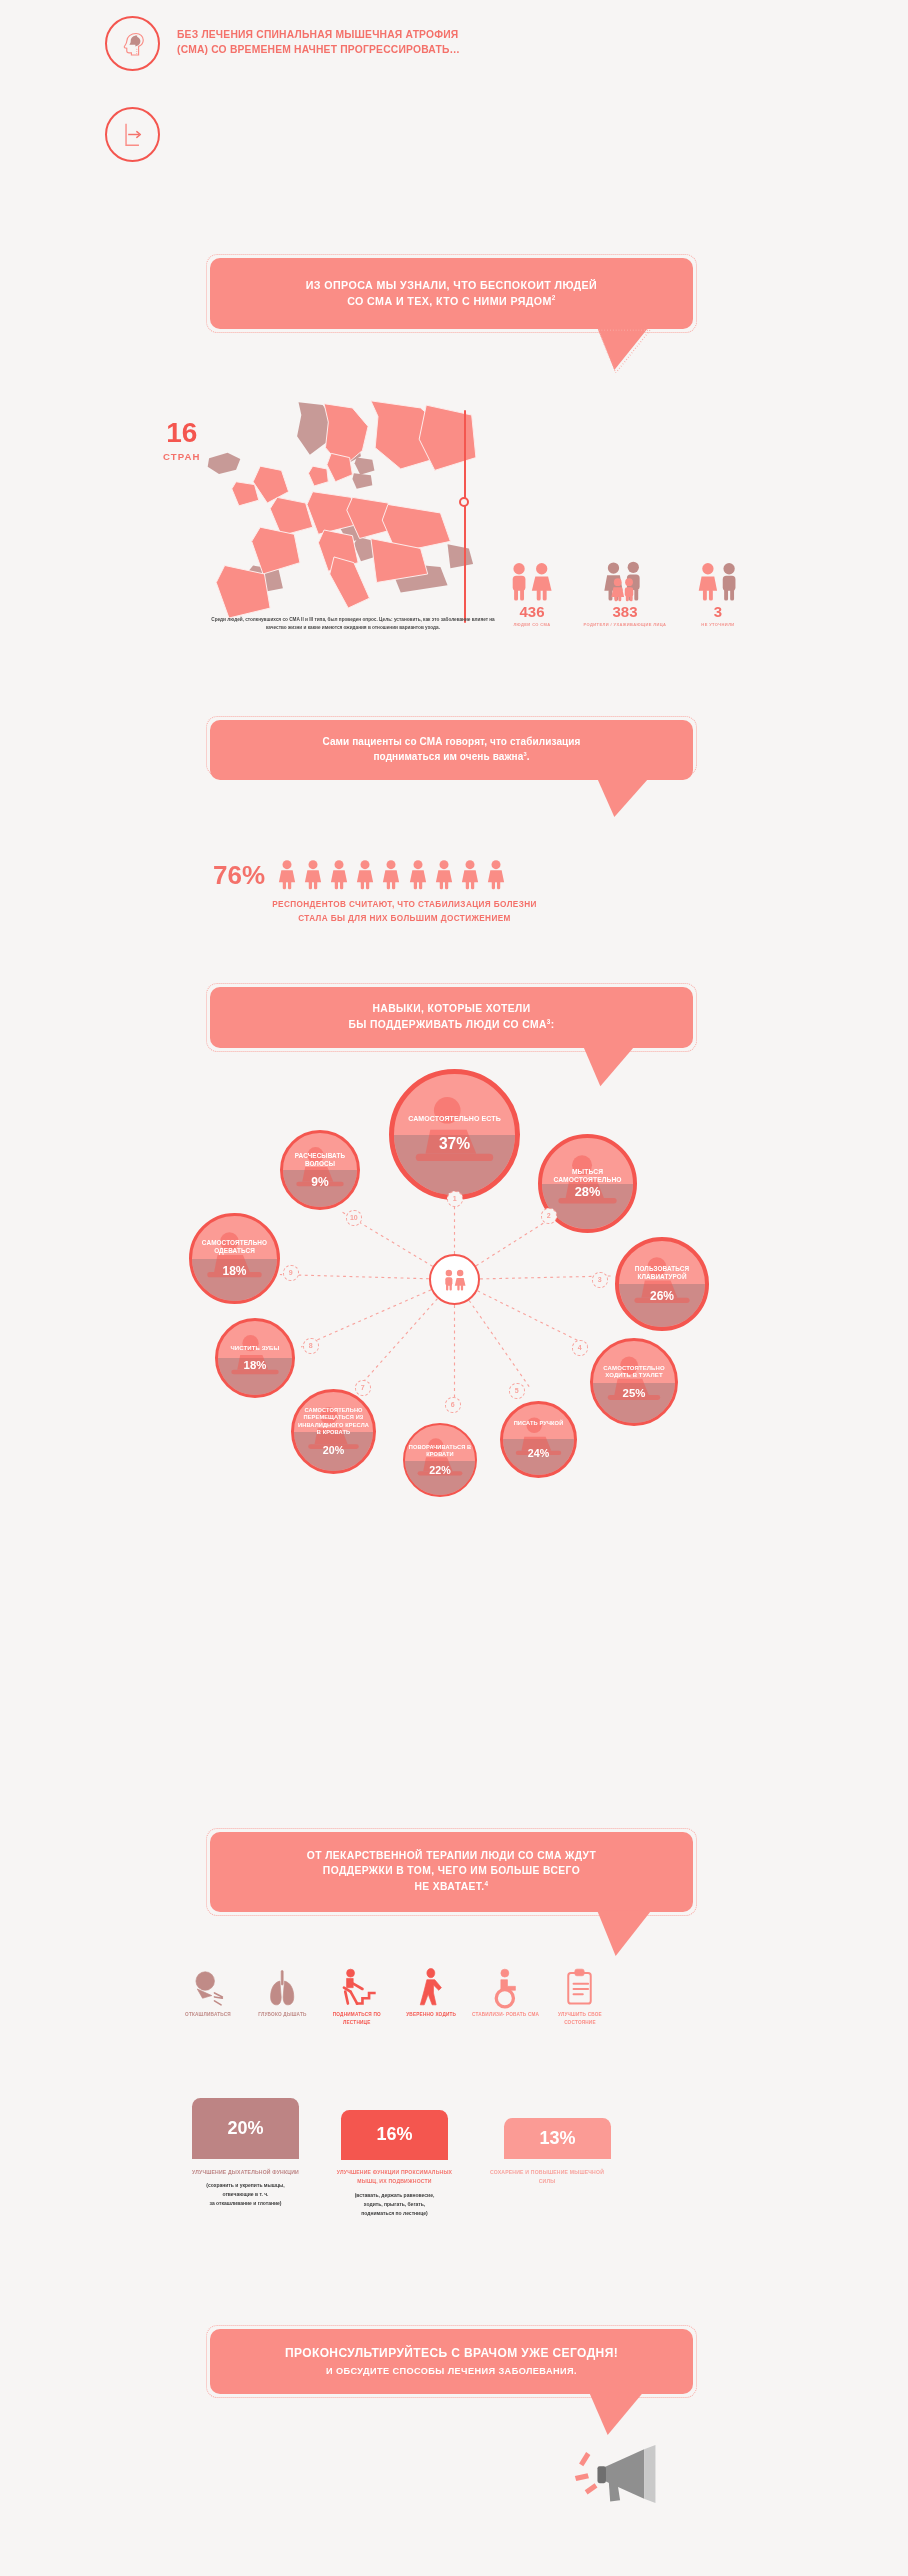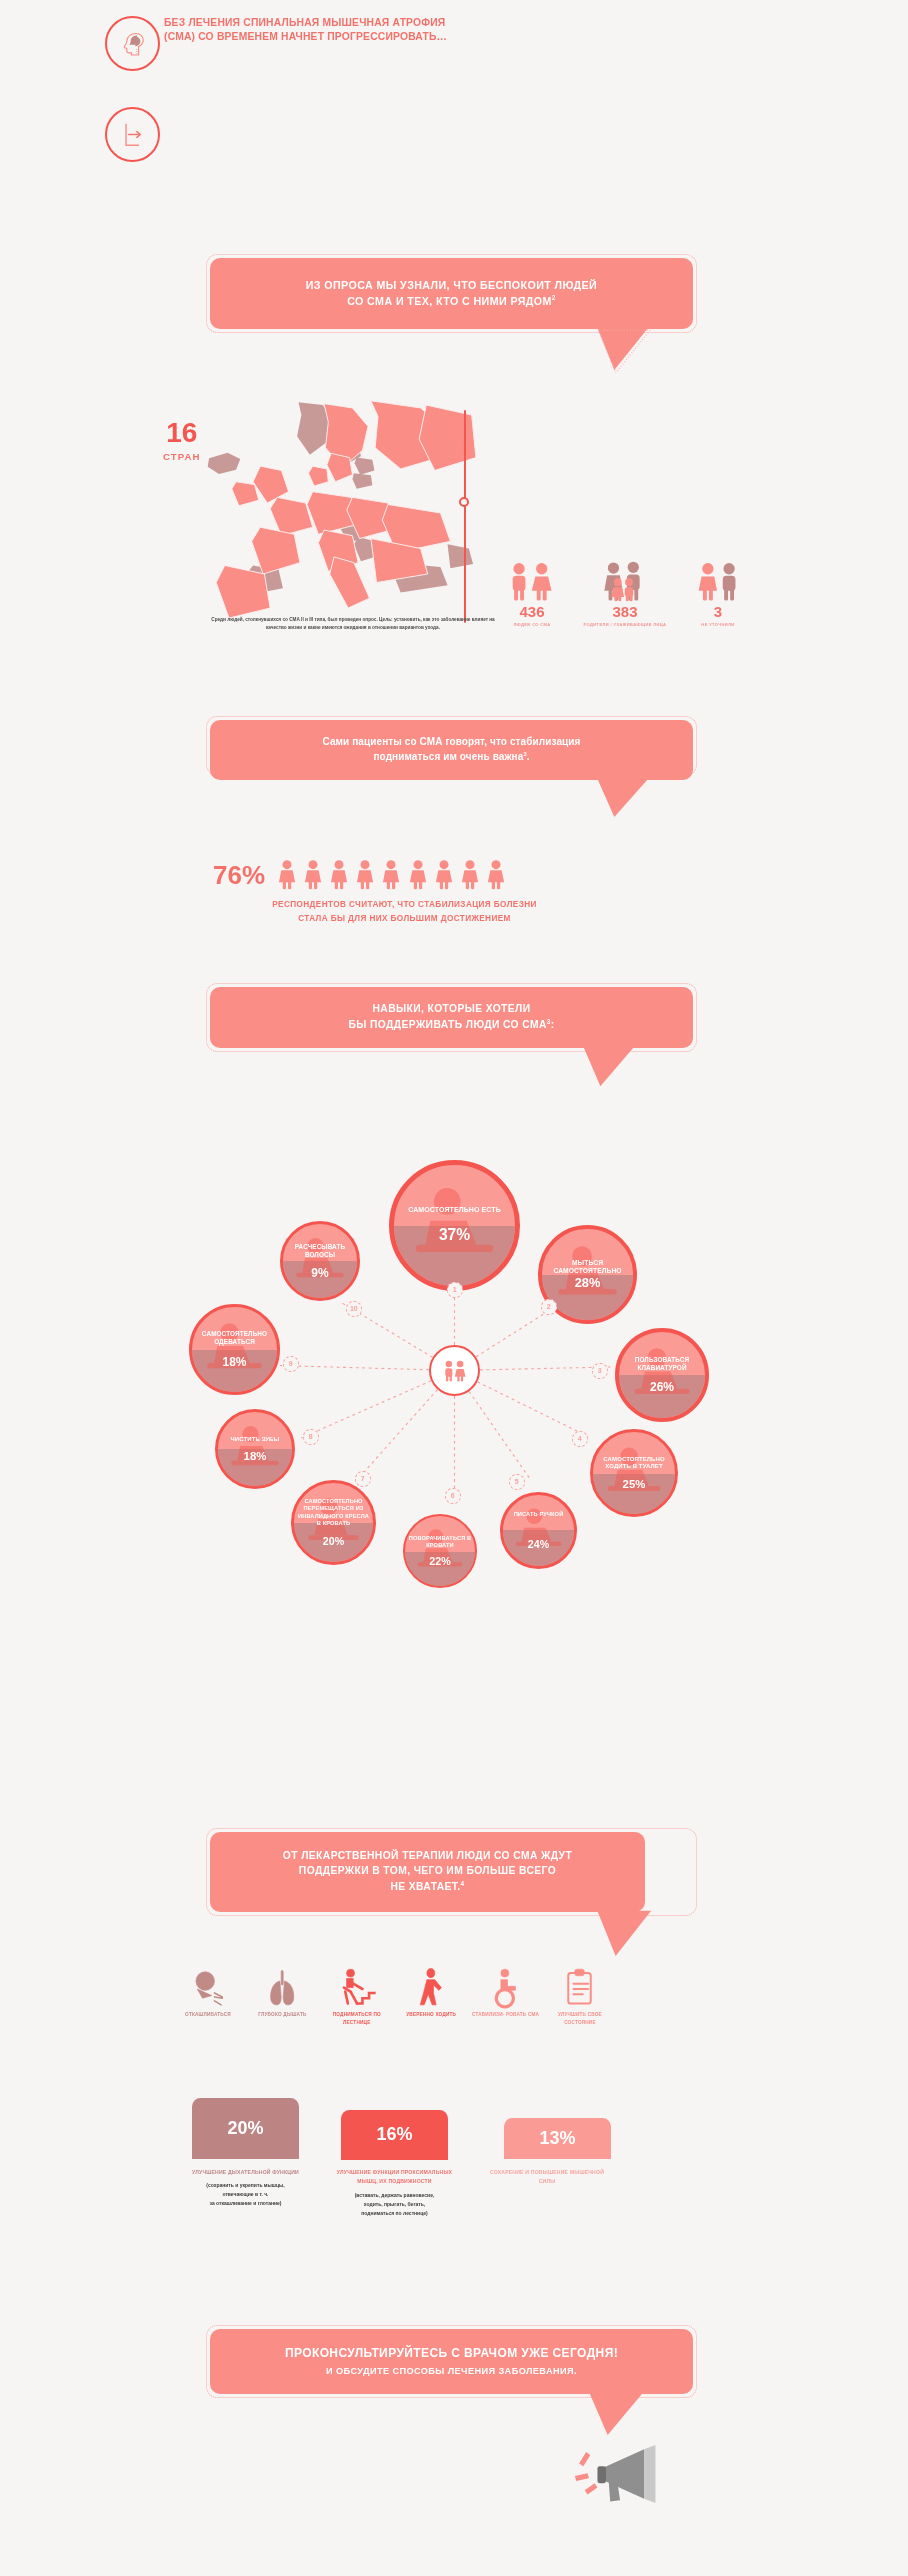--- a/index.html
+++ b/index.html
@@ -9,21 +9,21 @@
     font-family:"Liberation Sans", sans-serif;
     color:#f2675f;
   }
   .page { position:absolute; inset:0; }
 
   
   .abs { position:absolute; }
   .center { text-align:center; }
 
   
-  .stmt { position:absolute; display:flex; gap:4px; }
+  .stmt { position:absolute; display:flex; align-items:center; gap:17px; }
   .stmt-icon {
     width:55px; height:55px; border-radius:50%;
     border:2.8px solid #f4564f; flex:0 0 55px;
     display:flex; align-items:center; justify-content:center;
   }
   .stmt-txt {
     font-size:10.3px; font-weight:bold; line-height:1.42;
     letter-spacing:0.2px; color:#f4716a; text-transform:uppercase;
   }
 
@@ -359,21 +359,21 @@
       <div class="btxt">
         <div>НАВЫКИ, КОТОРЫЕ ХОТЕЛИ</div>
         <div><span>БЫ ПОДДЕРЖИВАТЬ ЛЮДИ СО СМА</span><sup style="font-size:6.4px;">3</sup><span>:</span></div>
       </div>
     </div>
     <svg class="abs" style="left:369px; top:58px;" width="64" height="44" viewBox="0 0 90 62">
       <path d="M6 2 L78 2 L30 58 Z" fill="#fa8d86"></path>
     </svg>
   </div>
 
-  <div class="abs" style="left:128px; top:1168px; width:653px; height:405px;">
+  <div class="abs" style="left:128px; top:1077px; width:653px; height:405px;">
     <svg class="abs" style="left:0; top:0;" width="653" height="405" viewBox="0 0 920 570">
       <g stroke="#f8a39d" stroke-width="1.6" stroke-dasharray="4 5" fill="none">
         <line x1="460" y1="285" x2="460" y2="180"></line>
         <line x1="460" y1="285" x2="610" y2="190"></line>
         <line x1="460" y1="285" x2="682" y2="280"></line>
         <line x1="460" y1="285" x2="648" y2="378"></line>
         <line x1="460" y1="285" x2="568" y2="440"></line>
         <line x1="460" y1="285" x2="460" y2="470"></line>
         <line x1="460" y1="285" x2="322" y2="440"></line>
         <line x1="460" y1="285" x2="244" y2="380"></line>
@@ -508,21 +508,21 @@
         <div class="spokebadge" style="left: 317px; top: 320px;">6</div>
         <div class="spokebadge" style="left: 227px; top: 303px;">7</div>
         <div class="spokebadge" style="left: 175px; top: 261px;">8</div>
         <div class="spokebadge" style="left: 155px; top: 188px;">9</div>
         <div class="spokebadge" style="left: 218px; top: 133px;">10</div>
       </div>
   </div>
 
   <div class="bubble-wrap" style="left:210px; top:1832px; width:483px; height:80px;">
     <div class="bubble-dash"></div>
-    <div class="bubble" style="width:435px; height:80px; font-size:10.3px;align-items:center;">
+    <div class="bubble" style="width:483px; height:80px; font-size:10.3px;align-items:center;">
       <div class="btxt">
         <div>ОТ ЛЕКАРСТВЕННОЙ ТЕРАПИИ ЛЮДИ СО СМА ЖДУТ</div>
         <div>ПОДДЕРЖКИ В ТОМ, ЧЕГО ИМ БОЛЬШЕ ВСЕГО</div>
         <div><span>НЕ ХВАТАЕТ.</span><sup style="font-size:6.4px;">4</sup></div>
       </div>
     </div>
     <svg class="abs" style="left:383px; top:77px;" width="68" height="50" viewBox="0 0 96 70">
       <path d="M6 2 L82 2 L32 66 Z" fill="#fa8d86"></path>
     </svg>
   </div>

